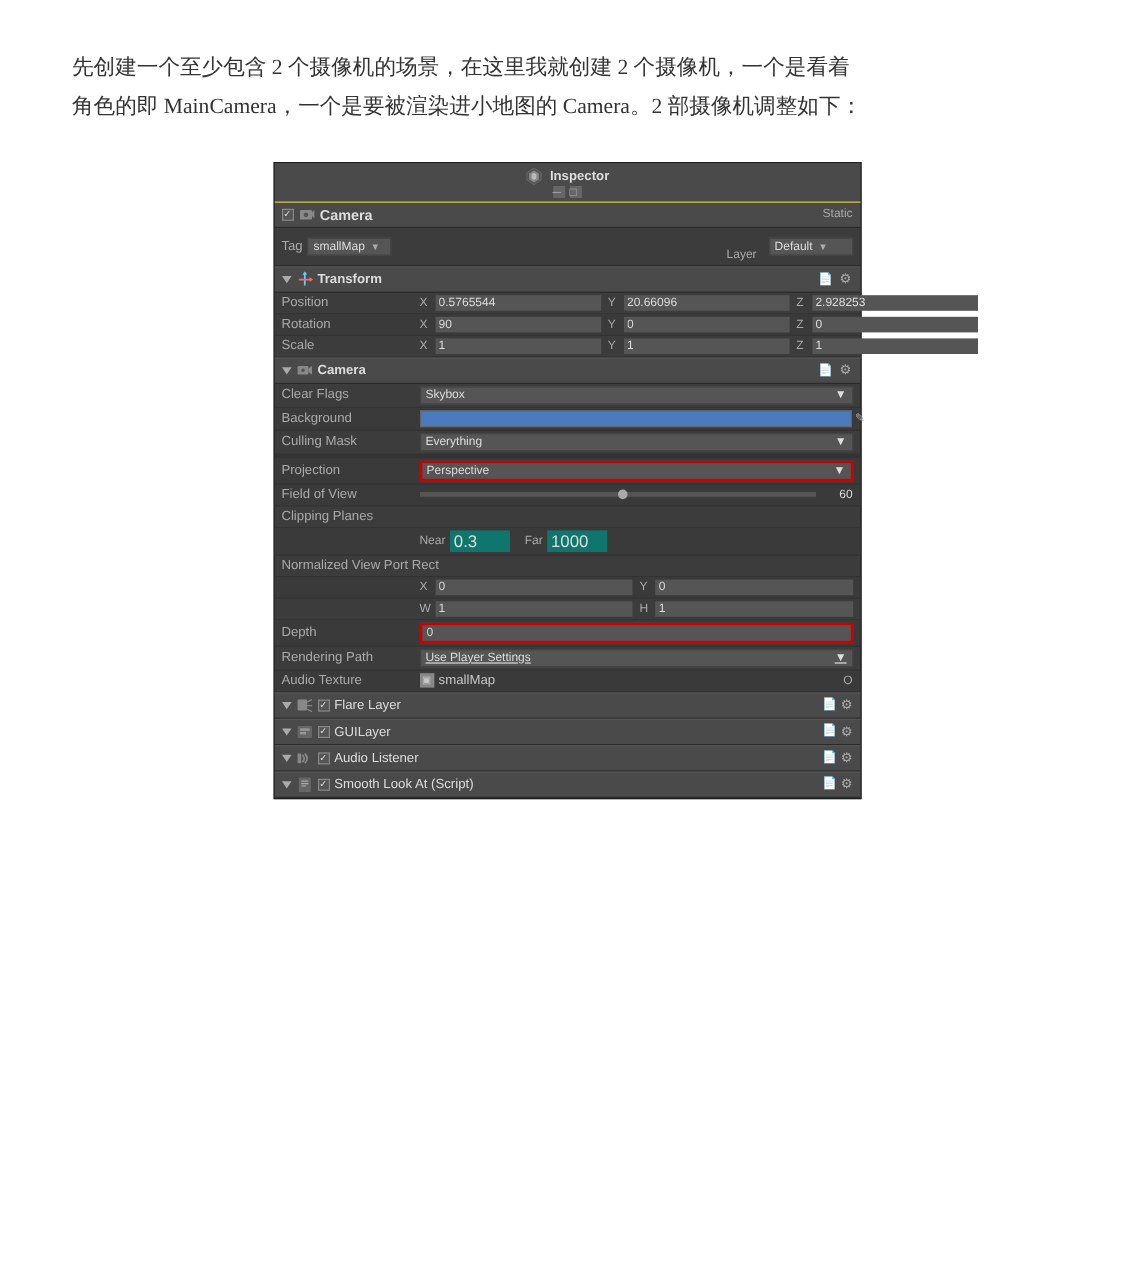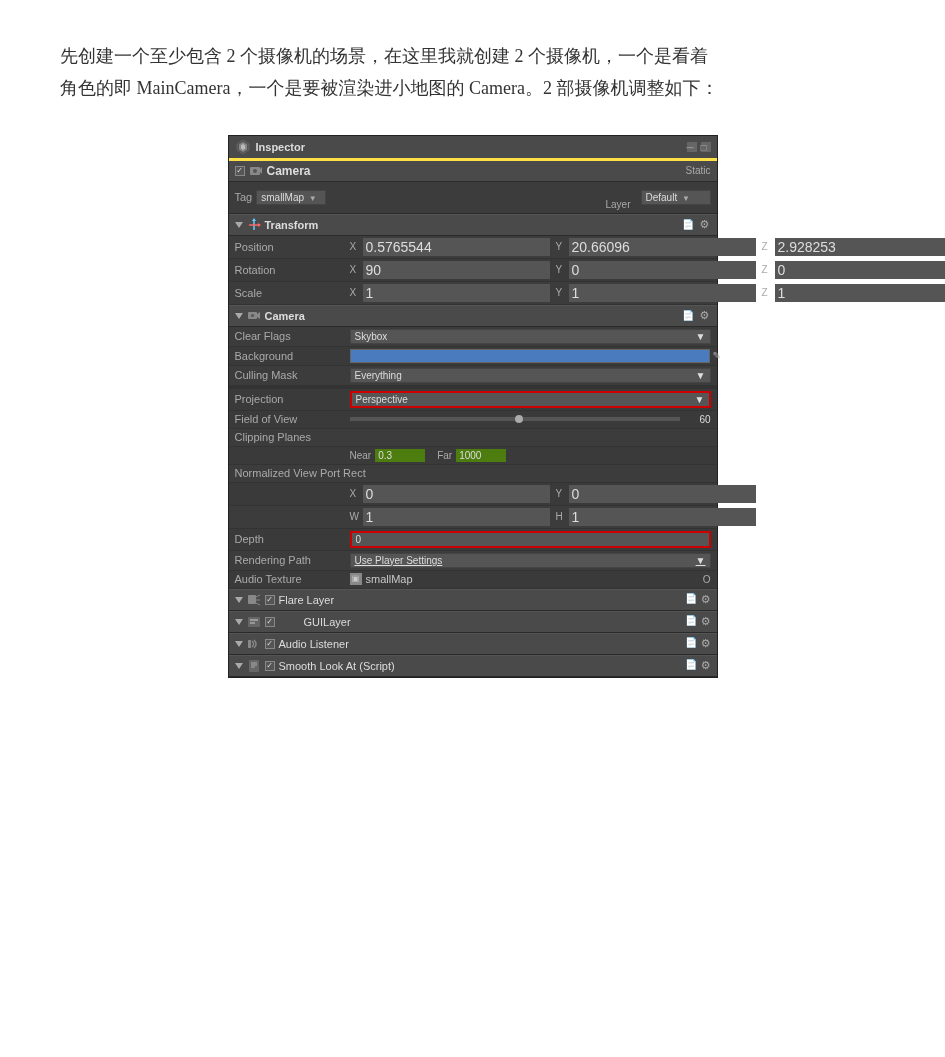--- a/index.html
+++ b/index.html
@@ -37,21 +37,22 @@
       border: 1px solid #222;
     }
 
     
     .inspector-header {
       background: #4a4a4a;
       padding: 3px 6px;
       display: flex;
       align-items: center;
       justify-content: space-between;
-      border-bottom: 3px solid #fde047;
+      border-bottom: 1px solid #fde047;
+      flex-direction: column;
     }
 
     .inspector-header-left {
       display: flex;
       align-items: center;
       gap: 5px;
     }
 
     .inspector-header-right {
       display: flex;
@@ -180,21 +181,21 @@
     .xyz-axis {
       color: #aaa;
       font-size: 10px;
       width: 10px;
     }
 
     .xyz-input {
       background: #555;
       border: none;
       color: #ddd;
-      font-size: 14px;
+      font-size: 10px;
       padding: 1px 3px;
       flex: 1;
       min-width: 0;
     }
 
     
     .dropdown-field {
       background: #555;
       border: 1px solid #444;
       color: #ddd;
@@ -315,24 +316,24 @@
       align-items: center;
       gap: 4px;
     }
 
     .nf-label {
       color: #aaa;
       font-size: 10px;
     }
 
     .nf-input {
-      background: #4d7c0f;
+      background: #0f766e;
       border: none;
       color: #ddd;
-      font-size: 10px;
+      font-size: 14px;
       padding: 1px 3px;
       width: 50px;
     }
 
     
     .component-row {
       display: flex;
       align-items: center;
       padding: 3px 6px;
       min-height: 20px;
@@ -686,21 +687,21 @@
       </div>
 
       <div class="component-row">
         <span class="triangle down"></span>
         <svg width="14" height="14" viewBox="0 0 14 14" style="margin-right:4px;">
           <rect x="1" y="2" width="12" height="10" rx="1" fill="#666"></rect>
           <rect x="3" y="4" width="8" height="2" fill="#999"></rect>
           <rect x="3" y="7" width="5" height="2" fill="#999"></rect>
         </svg>
         <span class="checkbox">✓</span>
-        <span style="color:#ddd;font-size:11px;margin-left:25px;">GUILayer</span>
+        <span style="color:#ddd;font-size:11px;">GUILayer</span>
         <div class="component-icons">
           <span style="color:#aaa;font-size:10px;">📄</span>
           <span style="color:#aaa;font-size:11px;">⚙</span>
         </div>
       </div>
 
       <div class="component-row">
         <span class="triangle down"></span>
         <svg width="14" height="14" viewBox="0 0 14 14" style="margin-right:4px;">
           <rect x="1" y="3" width="3" height="8" rx="0.5" fill="#888"></rect>

